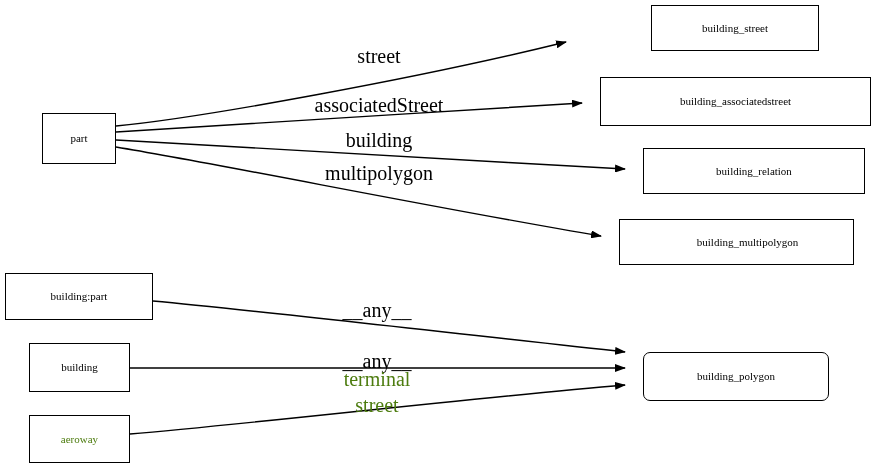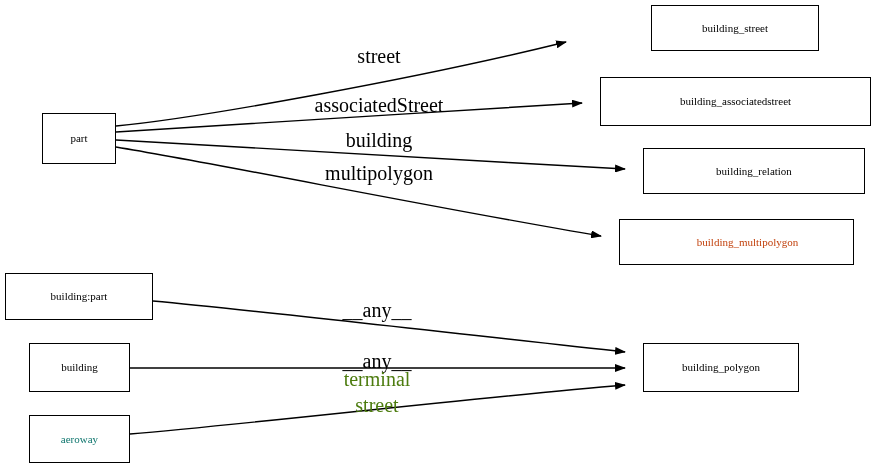--- a/index.html
+++ b/index.html
@@ -77,37 +77,37 @@
     </div>
 
   <div class="gnode" style="left: 600px; top: 77px; width: 271px; height: 49px; border-color: rgb(0, 0, 0); color: rgb(0, 0, 0);">
       <span>building_associatedstreet</span>
     </div>
 
   <div class="gnode" style="left: 643px; top: 148px; width: 222px; height: 46px; border-color: rgb(0, 0, 0); color: rgb(0, 0, 0);">
       <span>building_relation</span>
     </div>
 
-  <div class="gnode" style="left: 619px; top: 219px; width: 235px; height: 46px; border-color: rgb(0, 0, 0); color: #c2410c; padding-left: 22px;">
+  <div class="gnode" style="left: 619px; top: 219px; width: 235px; height: 46px; border-color: rgb(0, 0, 0); color: #000000; padding-left: 22px;">
       <span>building_multipolygon</span>
     </div>
 
   <div class="gnode" style="left: 5px; top: 273px; width: 148px; height: 47px; border-color: rgb(0, 0, 0); color: rgb(0, 0, 0);">
       <span>building:part</span>
     </div>
 
   <div class="gnode" style="left: 29px; top: 343px; width: 101px; height: 49px; border-color: rgb(0, 0, 0); color: rgb(0, 0, 0);">
       <span>building</span>
     </div>
 
-  <div class="gnode" style="left: 29px; top: 415px; width: 101px; height: 48px; border-color: rgb(0, 0, 0); color: #0f766e;">
+  <div class="gnode" style="left: 29px; top: 415px; width: 101px; height: 48px; border-color: rgb(0, 0, 0); color: #4d7c0f;">
       <span>aeroway</span>
     </div>
 
-  <div class="gnode" style="left: 643px; top: 343px; width: 156px; height: 49px; border-color: rgb(0, 0, 0); color: rgb(0, 0, 0);">
+  <div class="gnode" style="left: 643px; top: 352px; width: 186px; height: 49px; border-color: rgb(0, 0, 0); color: rgb(0, 0, 0); border-radius: 7px;">
       <span>building_polygon</span>
     </div>
 
   <div class="edge-label" style="left: 379px; top: 56px; color: rgb(0, 0, 0);">street</div>
   <div class="edge-label" style="left: 379px; top: 105px; color: rgb(0, 0, 0);">associatedStreet</div>
   <div class="edge-label" style="left: 379px; top: 140px; color: rgb(0, 0, 0);">building</div>
   <div class="edge-label" style="left: 379px; top: 173px; color: rgb(0, 0, 0);">multipolygon</div>
   <div class="edge-label" style="left: 377px; top: 310px; color: rgb(0, 0, 0);">__any__</div>
   <div class="edge-label" style="left: 377px; top: 361px; color: rgb(0, 0, 0);">__any__</div>
   <div class="edge-label" style="left: 377px; top: 392px; color: #4d7c0f;">

